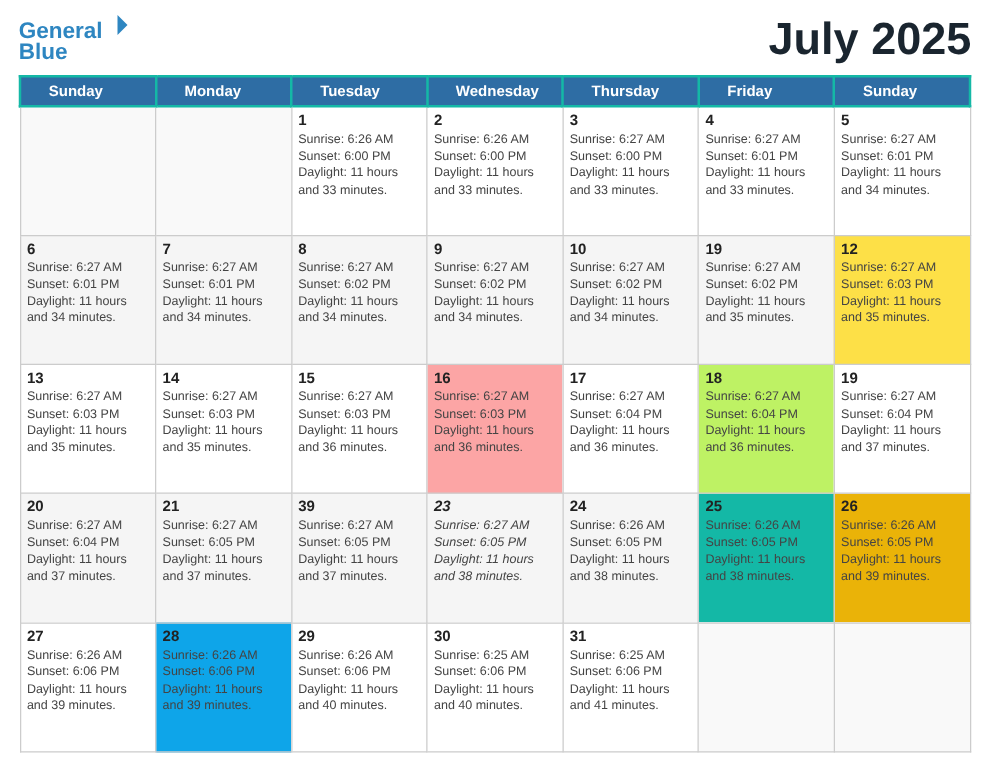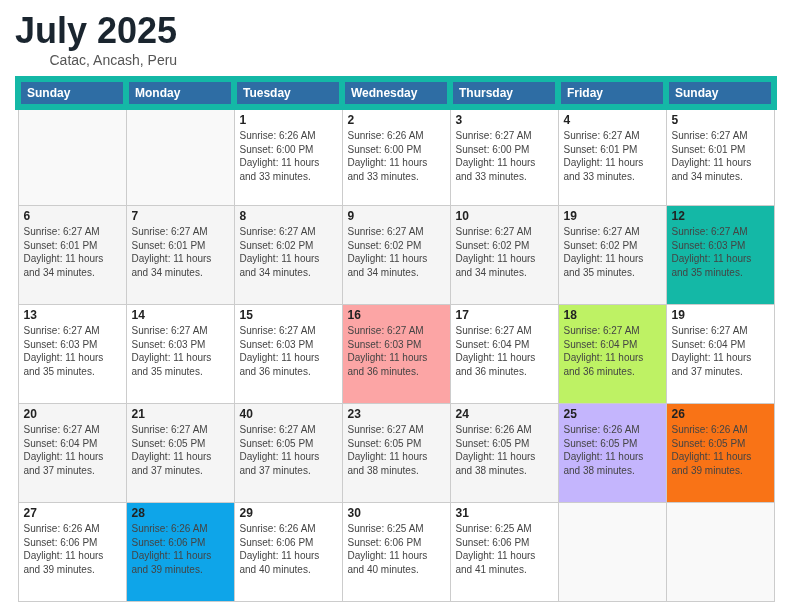--- a/index.html
+++ b/index.html
@@ -57,23 +57,23 @@
       flex: 1;
       border: 1px solid #ccc;
       border-collapse: collapse;
       width: 100%;
       table-layout: fixed;
     }
     .calendar th {
       background-color: #2e6da4;
       color: white;
       text-align: left;
-      padding: 4px 6px;
+      padding: 4px 22px;
       font-size: 12px;
-      border: 6px solid #14b8a6;
+      border: 2px solid #14b8a6;
     }
     .calendar td {
       border: 1px solid #ccc;
       vertical-align: top;
       padding: 3px 5px;
       font-size: 9.5px;
       color: #333;
       height: 88px;
     }
     .day-num {
@@ -99,23 +99,34 @@
     }
     .calendar thead tr th {
       background-color: #2e6da4;
     }
   </style>
 </head>
 <body>
 
 <div class="page">
   <div class="header">
+    <div class="logo">
+      <div>
+        <div style="display:flex;align-items:center;">
+          <span class="logo-text">
+            <span>General</span><svg class="logo-icon" viewBox="0 0 20 20">
+                <polygon points="10,2 18,10 10,18" fill="#2e86c1"></polygon>
+              </svg>
+          </span>
+        </div>
+        <div style="font-size:18px;font-weight:bold;color:#2e86c1;margin-top:-4px;">Blue</div>
+      </div>
+    </div>
     <div class="title-area">
       <div class="month-title">July 2025</div>
-      <div class="location">Catac, Ancash, Peru</div>
     </div>
   </div>
 
   <table class="calendar">
     <thead>
       <tr>
       <th>Sunday</th>
           <th>Monday</th>
           <th>Tuesday</th>
           <th>Wednesday</th>
@@ -189,21 +200,21 @@
             <div class="day-info" style="white-space: pre-line;">Sunrise: 6:27 AM
 Sunset: 6:02 PM
 Daylight: 11 hours and 34 minutes.</div>
           </td>
           <td style="background: rgb(245, 245, 245);">
             <span class="day-num">19</span>
             <div class="day-info" style="white-space: pre-line;">Sunrise: 6:27 AM
 Sunset: 6:02 PM
 Daylight: 11 hours and 35 minutes.</div>
           </td>
-          <td style="background: #14b8a6;">
+          <td style="background: #fde047;">
             <span class="day-num">12</span>
             <div class="day-info" style="white-space: pre-line;">Sunrise: 6:27 AM
 Sunset: 6:03 PM
 Daylight: 11 hours and 35 minutes.</div>
           </td>
         </tr>
         <tr style="background: rgb(255, 255, 255);">
           <td style="background: rgb(255, 255, 255);">
             <span class="day-num">13</span>
             <div class="day-info" style="white-space: pre-line;">Sunrise: 6:27 AM
@@ -254,44 +265,44 @@
 Sunset: 6:04 PM
 Daylight: 11 hours and 37 minutes.</div>
           </td>
           <td style="background: rgb(245, 245, 245);">
             <span class="day-num">21</span>
             <div class="day-info" style="white-space: pre-line;">Sunrise: 6:27 AM
 Sunset: 6:05 PM
 Daylight: 11 hours and 37 minutes.</div>
           </td>
           <td style="background: rgb(245, 245, 245);">
-            <span class="day-num">40</span>
+            <span class="day-num">39</span>
             <div class="day-info" style="white-space: pre-line;">Sunrise: 6:27 AM
 Sunset: 6:05 PM
 Daylight: 11 hours and 37 minutes.</div>
           </td>
-          <td style="background: rgb(245, 245, 245);">
+          <td style="background: rgb(245, 245, 245); font-style: italic;">
             <span class="day-num">23</span>
             <div class="day-info" style="white-space: pre-line;">Sunrise: 6:27 AM
 Sunset: 6:05 PM
 Daylight: 11 hours and 38 minutes.</div>
           </td>
           <td style="background: rgb(245, 245, 245);">
             <span class="day-num">24</span>
             <div class="day-info" style="white-space: pre-line;">Sunrise: 6:26 AM
 Sunset: 6:05 PM
 Daylight: 11 hours and 38 minutes.</div>
           </td>
-          <td style="background: #c4b5fd;">
+          <td style="background: #14b8a6;">
             <span class="day-num">25</span>
             <div class="day-info" style="white-space: pre-line;">Sunrise: 6:26 AM
 Sunset: 6:05 PM
 Daylight: 11 hours and 38 minutes.</div>
           </td>
-          <td style="background: #f97316;">
+          <td style="background: #eab308;">
             <span class="day-num">26</span>
             <div class="day-info" style="white-space: pre-line;">Sunrise: 6:26 AM
 Sunset: 6:05 PM
 Daylight: 11 hours and 39 minutes.</div>
           </td>
         </tr>
         <tr style="background: rgb(255, 255, 255);">
           <td style="background: rgb(255, 255, 255);">
             <span class="day-num">27</span>
             <div class="day-info" style="white-space: pre-line;">Sunrise: 6:26 AM

